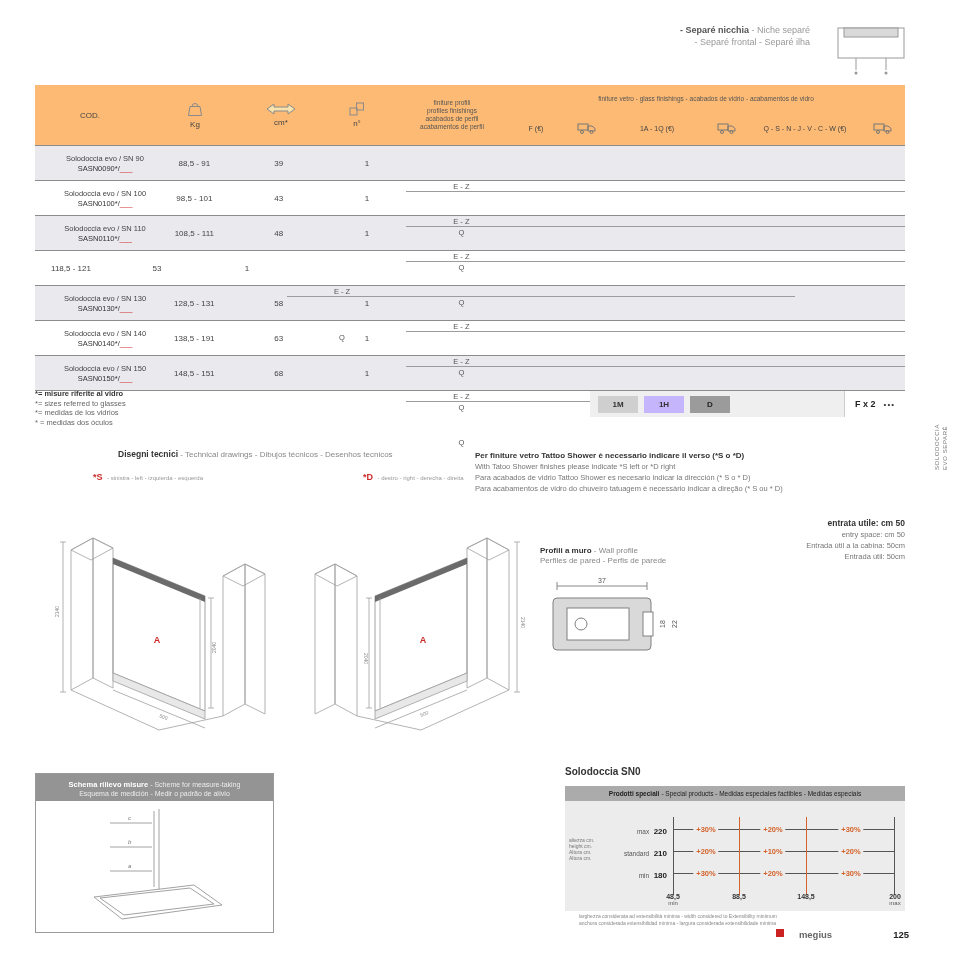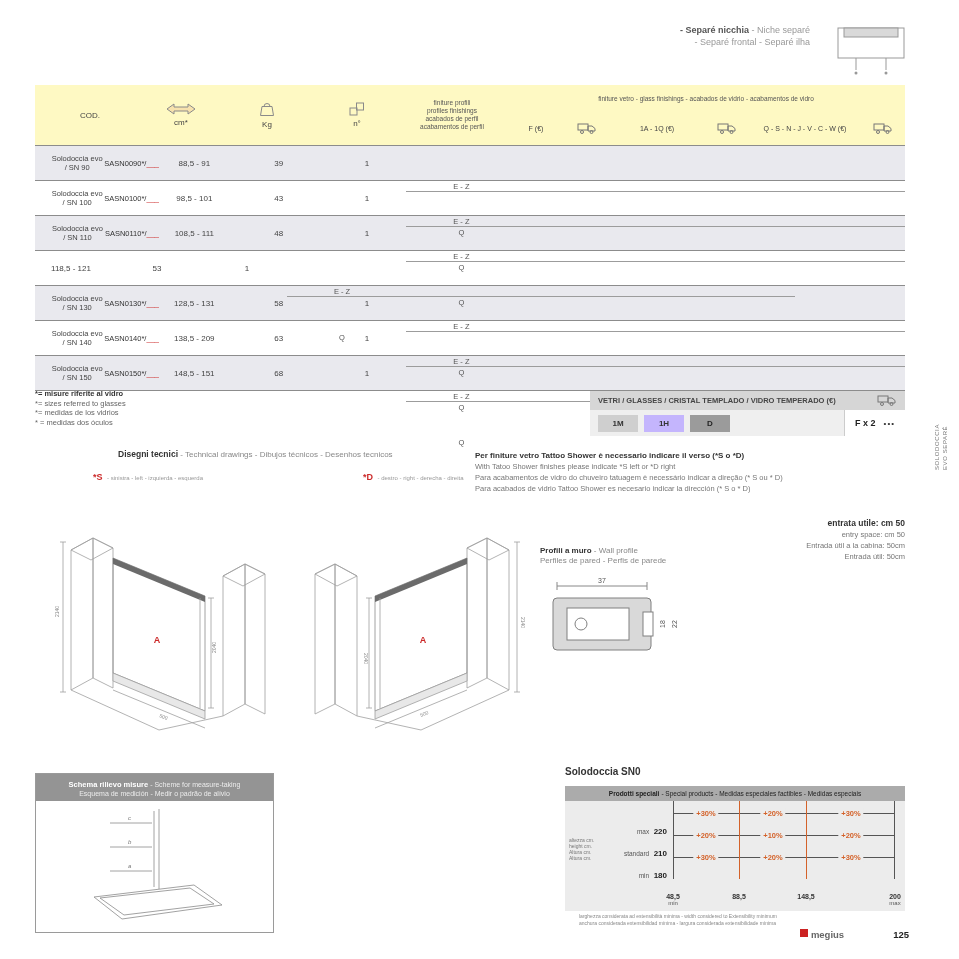--- a/index.html
+++ b/index.html
@@ -8,34 +8,34 @@
   .page{position:relative;width:959px;height:959px;overflow:hidden;background:#fff;}
 
   
   .topright{position:absolute;right:149px;top:24px;text-align:right;font-size:9px;line-height:12px;}
   .tr-bold{color:#555;font-weight:bold;}
   .tr-gray{color:#999;}
   .minidiag{position:absolute;left:836px;top:26px;}
 
   
   .ptable{position:absolute;left:35px;top:85px;width:870px;}
-  .thead{display:flex;background:#fef9c3;height:60px;border-bottom:1px solid #8c8c8c;}
+  .thead{display:flex;background:#fdba74;height:60px;border-bottom:1px solid #8c8c8c;}
   .hc{display:flex;flex-direction:column;align-items:center;justify-content:center;gap:3px;}
   .hlab{font-size:8px;color:#444;}
   .hprof{font-size:6.5px;line-height:8px;color:#555;text-align:center;white-space:pre-line;}
   .w-cod{width:110px}.w-cm{width:72px}.w-kg{width:100px}.w-n{width:80px}.w-prof{width:110px}
   .vetro{width:398px;display:flex;flex-direction:column;}
   .vetro-top{height:26px;display:flex;align-items:center;justify-content:center;font-size:6.5px;color:#555;text-align:center;}
   .vetro-sub{flex:1;display:flex;align-items:center;}
   .vs{display:flex;align-items:center;justify-content:center;font-size:7px;color:#444;text-align:center;}
   .vs-f{width:58px}.vs-t{width:44px}.vs-aq{width:96px}.vs-qw{width:112px}
   .trow{display:flex;height:34px;border-bottom:1px solid #8c8c8c;align-items:stretch;}
   .trow.alt{background:#e9e9ee;}
   .cell{display:flex;align-items:center;justify-content:center;text-align:center;font-size:8px;color:#444;}
-  .codcell{flex-direction:row;gap:1px;padding-left:16px;}
+  .codcell{flex-direction:column;gap:1px;padding-left:16px;}
   .rname{font-size:7.5px;color:#444;}
   .rcode{font-size:7.5px;color:#333;}
   .red-u{color:#cc2a2a;}
   .finz{width:508px;display:flex;flex-direction:column;}
   .fhalf{flex:1;display:flex;align-items:center;}
   .fhalf.top{border-bottom:1px solid #9c9c9c;}
   .pf{width:110px;text-align:center;font-size:7.5px;color:#555;margin-top:36px;}
 
   
   .notes{position:absolute;left:35px;top:389px;font-size:7.5px;line-height:9.5px;color:#666;}
@@ -94,32 +94,32 @@
   
   .sn0title{position:absolute;left:565px;top:766px;font-size:10px;font-weight:bold;color:#333;}
   .spchart{position:absolute;left:565px;top:786px;width:340px;}
   .sp-head{height:15px;background:#ababab;display:flex;align-items:center;justify-content:center;gap:2px;font-size:6.5px;color:#222;}
   .sp-b{font-weight:bold;}
   .sp-body{position:relative;height:110px;background:#ececec;}
   .sp-side{position:absolute;left:4px;top:36px;font-size:5px;line-height:6px;color:#777;white-space:pre-line;}
   .sp-rowlab{position:absolute;left:30px;width:72px;text-align:right;}
   .rl-w{font-size:6.5px;color:#555;}
   .rl-v{font-size:8px;font-weight:bold;color:#222;}
-  .sp-grid{position:absolute;left:108px;top:0;width:222px;height:78px;}
+  .sp-grid{position:absolute;left:108px;top:16px;width:222px;height:78px;}
   .gl-h{position:absolute;left:0;right:0;height:1px;background:#555;}
   .gl-v{position:absolute;top:0;bottom:0;width:1px;background:#555;}
   .gl-v.orange{background:#d4622a;}
   .pct{position:absolute;transform:translate(-50%,-50%);font-size:7.5px;font-weight:bold;color:#d4622a;background:#ececec;padding:0 3px;white-space:nowrap;}
   .sp-x{position:absolute;top:92px;transform:translateX(-50%);text-align:center;}
   .sp-x .xv{display:block;font-size:7px;font-weight:bold;color:#333;}
   .sp-x .xs{display:block;font-size:6px;color:#555;}
   .sp-foot{margin-top:2px;padding-left:14px;font-size:5px;line-height:6.5px;color:#888;}
 
   
-  .footer{position:absolute;right:50px;top:929px;display:flex;align-items:flex-start;gap:3px;}
+  .footer{position:absolute;right:50px;top:929px;display:flex;align-items:flex-start;gap:15px;}
   .logo-sq{width:8px;height:8px;background:#cc2222;display:inline-block;}
   .brand{font-size:9.5px;font-weight:bold;color:#666;}
   .pageno{font-size:9.5px;font-weight:bold;color:#222;margin-left:46px;}
 </style>
 </head>
 <body>
 
 <div class="page">
 
   <svg width="0" height="0" style="position:absolute">
@@ -144,32 +144,32 @@
     <line x1="50" y1="32" x2="50" y2="44" stroke="#999"></line>
     <circle cx="20" cy="47" r="1.5" fill="#999"></circle>
     <circle cx="50" cy="47" r="1.5" fill="#999"></circle>
   </svg>
 
   <div class="ptable">
     <div class="thead">
       <div class="hc w-cod">
           <span class="hlab">COD.</span>
         </div>
-      <div class="hc w-cm">
-        <svg width="30" height="12" viewBox="0 0 30 12">
-            <path d="M1,6 L8,1 V4 H22 V1 L29,6 L22,11 V8 H8 V11 Z" fill="#f7e2ad" stroke="#8a8a8a"></path>
-          </svg>
-        <span class="hlab">cm*</span>
-      </div>
       <div class="hc w-kg">
         <svg width="16" height="15" viewBox="0 0 16 15">
             <path d="M5 4.5 a3 3 0 0 1 6 0" fill="none" stroke="#8a8a8a"></path>
             <path d="M3 4.5 h10 l1.5 9 h-13 z" fill="none" stroke="#8a8a8a"></path>
           </svg>
         <span class="hlab">Kg</span>
+      </div>
+      <div class="hc w-cm">
+        <svg width="30" height="12" viewBox="0 0 30 12">
+            <path d="M1,6 L8,1 V4 H22 V1 L29,6 L22,11 V8 H8 V11 Z" fill="#f7e2ad" stroke="#8a8a8a"></path>
+          </svg>
+        <span class="hlab">cm*</span>
       </div>
       <div class="hc w-n">
         <svg width="16" height="14" viewBox="0 0 16 14">
             <rect x="1" y="6" width="7" height="7" fill="none" stroke="#8a8a8a"></rect>
             <rect x="7.5" y="1" width="7" height="7" fill="none" stroke="#8a8a8a"></rect>
           </svg>
         <span class="hlab">n°</span>
       </div>
       <div class="hc w-prof">
           <span class="hprof">finiture profili
@@ -281,21 +281,21 @@
         <div class="fhalf">
             <span class="pf">Q</span>
           </div>
       </div>
     </div>
     <div class="trow">
       <div class="cell codcell w-cod">
           <span class="rname">Solodoccia evo / SN 140</span>
           <span class="rcode"><span>SASN0140*/</span><span class="red-u">___</span></span>
         </div>
-      <div class="cell w-cm">138,5 - 209</div>
+      <div class="cell w-cm">138,5 - 191</div>
       <div class="cell w-kg">63</div>
       <div class="cell w-n">1</div>
       <div class="finz">
         <div class="fhalf top">
             <span class="pf">E - Z</span>
           </div>
         <div class="fhalf">
             <span class="pf">Q</span>
           </div>
       </div>
@@ -320,45 +320,39 @@
   </div>
 
   <div class="notes">
     <div class="n1">*= misure riferite al vidro</div>
     <div>*= sizes referred to glasses</div>
     <div>*= medidas de los vidrios</div>
     <div>* = medidas dos óculos</div>
   </div>
 
   <div class="vetribox">
-    <div class="vetri-head">
-      <span class="vetri-title">VETRI / GLASSES / CRISTAL TEMPLADO / VIDRO TEMPERADO  (€)</span>
-      <svg class="truck" width="20" height="11" viewBox="0 0 20 11">
-          <use href="#truckicon"></use>
-        </svg>
-    </div>
     <div class="vetri-body">
       <span class="chip chip1">1M</span>
       <span class="chip chip2">1H</span>
       <span class="chip chip3">D</span>
       <span class="vetri-right">
         <span class="fx2">F x 2</span>
         <span class="dots">•••</span>
       </span>
     </div>
   </div>
 
   <div class="sidetext">SOLODOCCIA
 EVO SEPARÉ</div>
 
   <div class="tattoo">
     <div class="t1">Per finiture vetro Tattoo Shower è necessario indicare il verso (*S o *D)</div>
     <div class="tg">With Tatoo Shower finishes please indicate *S left or *D right</div>
+    <div class="tg">Para acabados de vidrio Tattoo Shower es necesario indicar la dirección (* S o * D)</div>
     <div class="tg">Para acabamentos de vidro do chuveiro tatuagem è necessário indicar a direção (* S ou * D)</div>
-    <div class="tg">Para acabados de vidrio Tattoo Shower es necesario indicar la dirección (* S o * D)</div>
   </div>
 
   <div class="entrata">
     <div class="e1">entrata utile: cm 50</div>
     <div class="eg">entry space: cm 50</div>
     <div class="eg">Entrada útil a la cabina: 50cm</div>
     <div class="eg">Entrada útil: 50cm</div>
   </div>
 
   <div class="dtitle"><span class="db">Disegni tecnici</span><span class="dr"> - Technical drawings - Dibujos técnicos - Desenhos tecnicos</span></div>

